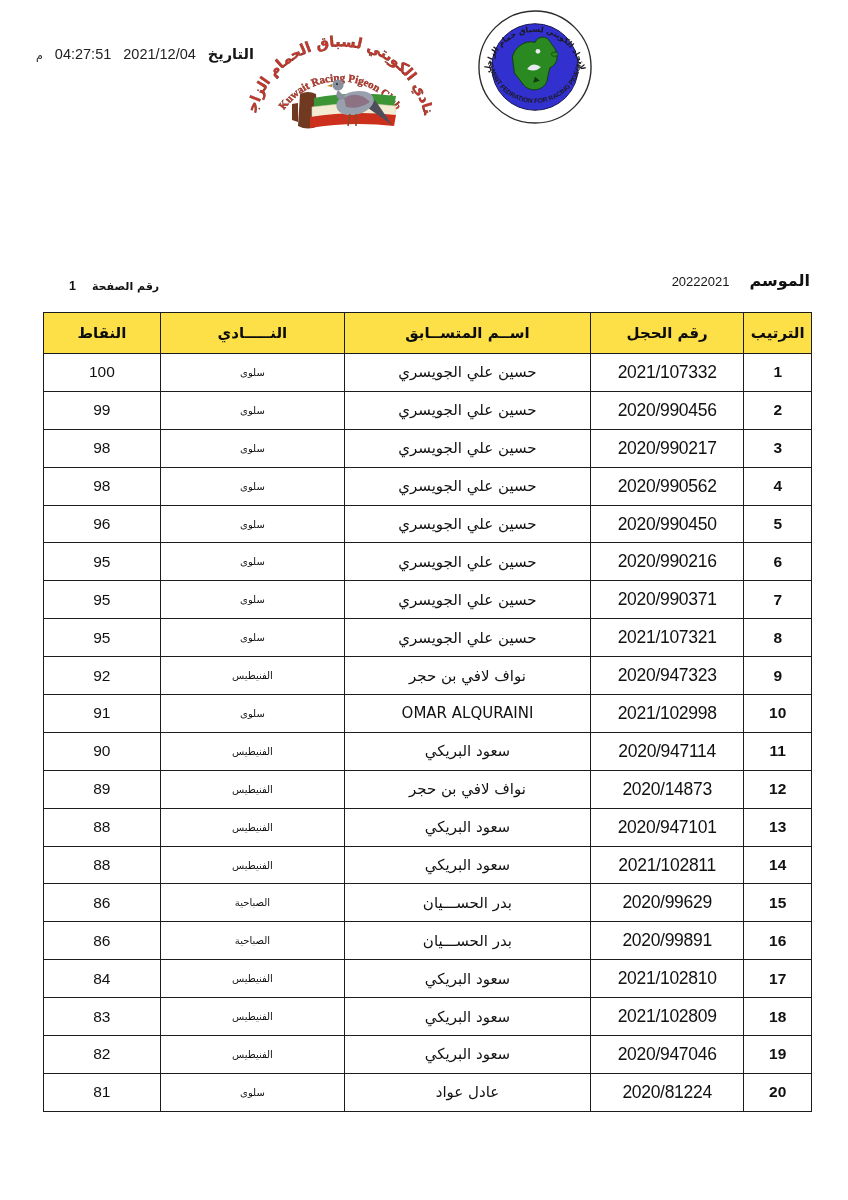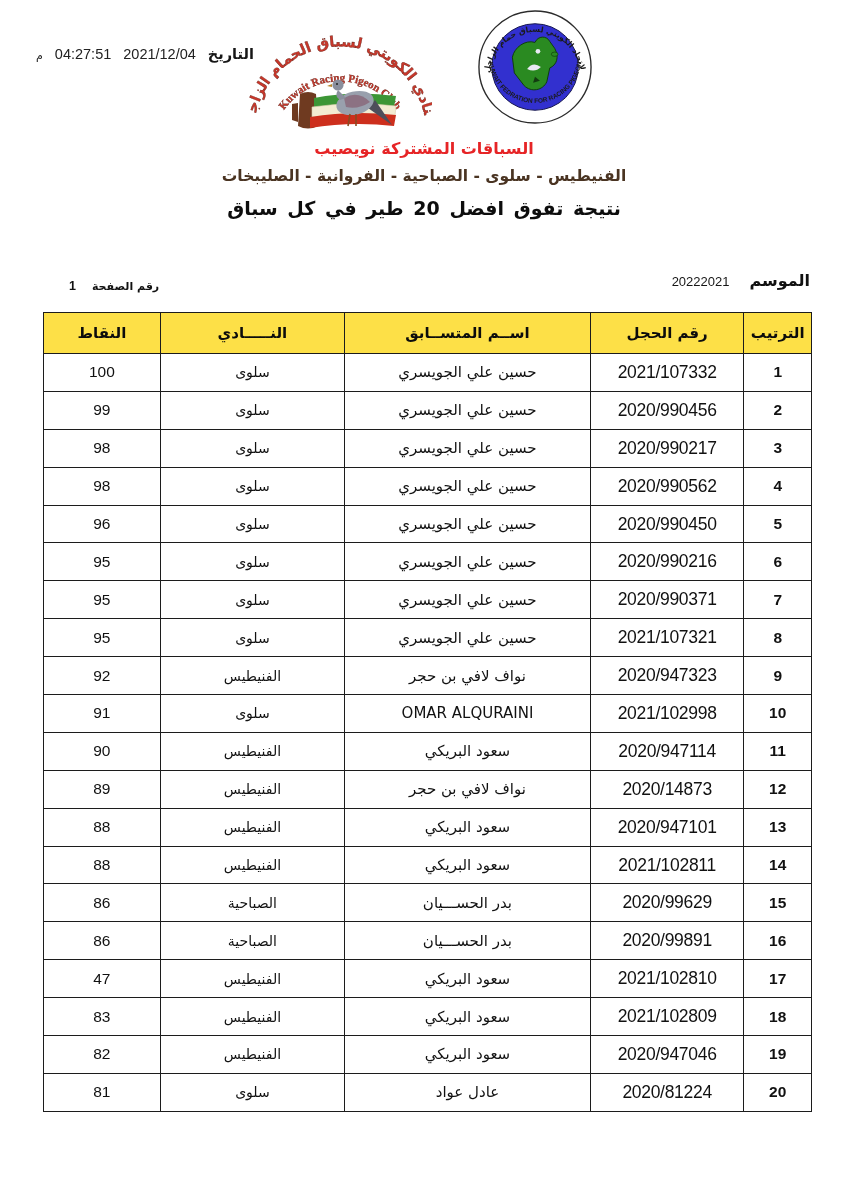--- a/index.html
+++ b/index.html
@@ -57,21 +57,21 @@
   }
   .results td { height:36.9px; background:#fff; }
   .col-rank   { width:8.8%; }
   .col-ring   { width:20%; }
   .col-name   { width:32%; }
   .col-club   { width:24%; }
   .col-points { width:15.2%; }
   td.cell-rank   { font-family:"Liberation Sans", sans-serif; font-weight:bold; font-size:15.5px; direction:ltr; }
   td.cell-ring   { font-family:"Liberation Sans", sans-serif; font-size:17.5px; direction:ltr; letter-spacing:-0.3px;margin-left:28px; }
   td.cell-name   { font-size:15px; }
-  td.cell-club   { font-size:14px; }
+  td.cell-club   { font-size:10px; }
   td.cell-points { font-family:"Liberation Sans", sans-serif; font-size:15.5px; direction:ltr; }
 
   
   .arc-arabic { font-family:"DejaVu Sans", sans-serif; font-weight:bold; }
   .arc-latin  { font-family:"Liberation Serif", serif; font-weight:bold; }
 </style>
 </head>
 <body>
 
 <div class="page">
@@ -135,25 +135,20 @@
       </g>
       <text class="arc-arabic" font-size="8" fill="#1a1a1a">
         <textPath href="#fedTop" startOffset="50%" text-anchor="middle">الاتحاد الكويتي لسباق حمام الزاجل</textPath>
       </text>
       <text font-family="Liberation Sans, sans-serif" font-weight="bold" font-size="6.6" fill="#1a1a1a">
         <textPath href="#fedBot" startOffset="50%" text-anchor="middle">KUWAIT FEDRATION FOR RACING PIGEON</textPath>
       </text>
     </svg>
   </div>
 
-  <div class="titles">
-    <div class="title-red">السباقات المشتركة نويصيب</div>
-    <div class="title-clubs">الفنيطيس - سلوى - الصباحية - الفروانية - الصليبخات</div>
-    <div class="title-result">نتيجة تفوق افضل 20 طير في كل سباق</div>
-  </div>
 
   <div class="meta-row">
     <div class="season-group">
       <span class="season-label">الموسم</span>
       <span class="season-value">20222021</span>
     </div>
     <div class="page-group">
       <span class="page-label">رقم الصفحة</span>
       <span class="page-value">1</span>
     </div>
@@ -287,21 +282,21 @@
           <td class="cell-ring">2020/99891</td>
           <td class="cell-name">بدر الحســـيان</td>
           <td class="cell-club">الصباحية</td>
           <td class="cell-points">86</td>
         </tr>
         <tr>
           <td class="cell-rank">17</td>
           <td class="cell-ring">2021/102810</td>
           <td class="cell-name">سعود البريكي</td>
           <td class="cell-club">الفنيطيس</td>
-          <td class="cell-points">47</td>
+          <td class="cell-points">84</td>
         </tr>
         <tr>
           <td class="cell-rank">18</td>
           <td class="cell-ring">2021/102809</td>
           <td class="cell-name">سعود البريكي</td>
           <td class="cell-club">الفنيطيس</td>
           <td class="cell-points">83</td>
         </tr>
         <tr>
           <td class="cell-rank">19</td>

